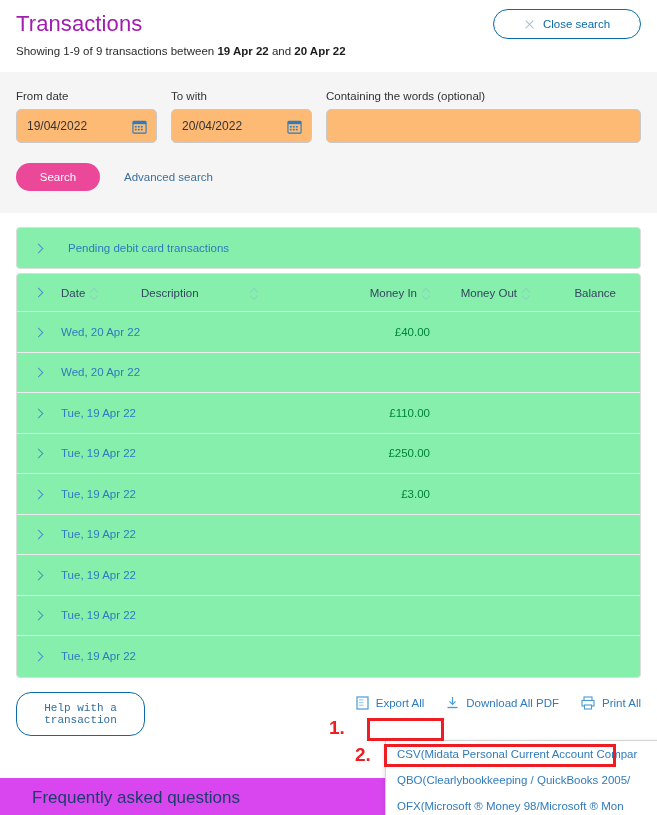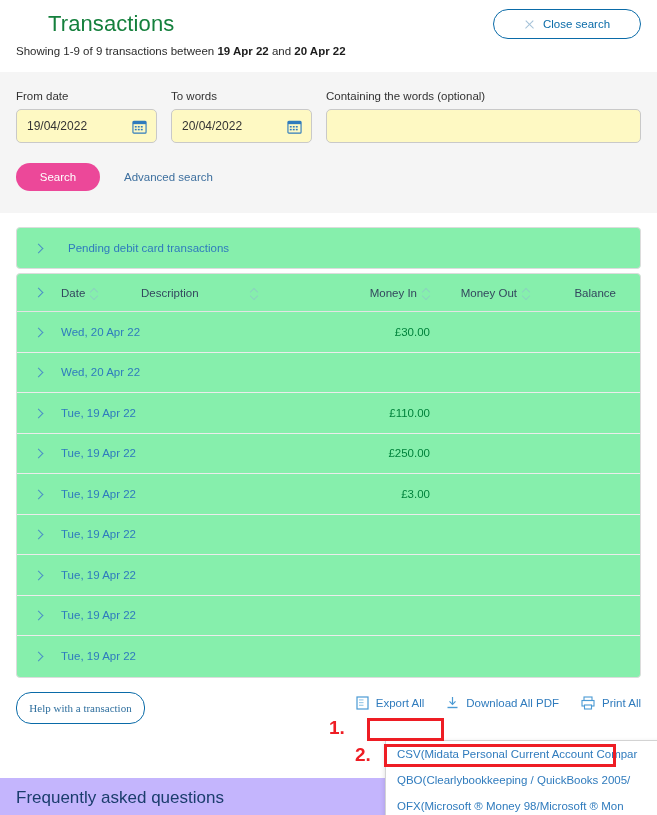--- a/index.html
+++ b/index.html
@@ -7,22 +7,22 @@
     width: 657px; height: 815px;
     font-family: "Liberation Sans", sans-serif;
     background: #ffffff;
     overflow: hidden;
   }
   .page { position: relative; width: 657px; height: 815px; background:#fff; }
 
   
   .header { padding: 10px 16px 0 16px; height: 72px; position: relative; }
   .page-title {
-    font-size: 22px; color: #15803d; font-weight: 400;
-    letter-spacing: .1px; line-height: 28px; margin-left: 32px;
+    font-size: 22px; color: #a21caf; font-weight: 400;
+    letter-spacing: .1px; line-height: 28px;
   }
   .subtitle {
     font-size: 11.5px; color: #2b2b2b; margin-top: 6px; line-height: 15px;
   }
   .subtitle b { font-weight: 700; color:#1d1d1d; }
   .close-search-btn {
     position: absolute; right: 16px; top: 9px;
     width: 148px; height: 30px; border-radius: 16px;
     border: 1px solid #0a6ba8; background: #fff;
     display: flex; align-items: center; justify-content: center; gap: 8px;
@@ -35,21 +35,21 @@
   .x-icon:before { transform: rotate(45deg); }
   .x-icon:after  { transform: rotate(-45deg); }
 
   
   .search-panel { background: #f5f5f5; padding: 18px 16px 22px 16px; }
   .fields { display: flex; gap: 14px; align-items: flex-start; }
   .field-label { font-size: 11.5px; color: #333; margin-bottom: 7px; display:block; }
   .date-field { width: 141px; }
   .words-field { flex: 1; }
   .input-box {
-    position: relative; height: 34px; background: #fef9c3;
+    position: relative; height: 34px; background: #fdba74;
     border: 1px solid #c9c9c9; border-radius: 5px;
     display: flex; align-items: center; padding: 0 10px;
   }
   .input-box input {
     border: none; outline: none; width: 100%; background: transparent;
     font-family: "Liberation Sans", sans-serif; font-size: 12px; color: #333;
   }
   .cal-icon { position: absolute; right: 9px; top: 9px; width: 15px; height: 15px; }
   .row2 { display: flex; align-items: center; gap: 24px; margin-top: 20px; }
   .search-btn {
@@ -106,23 +106,23 @@
   .c-chev { width: 26px; }
   .c-date { width: 80px; color: #2f7bbd; }
   .c-desc { width: 185px; }
   .c-in   { width: 104px; text-align: right; color: #00823b; }
   .c-out  { width: 100px; text-align: right; color: #333; }
   .c-bal  { width: 88px; text-align: right; color: #333; }
 
   
   .footer { position: relative; padding: 14px 16px 0 16px; height: 72px; }
   .help-btn {
-    width: 129px; height: 32px; border-radius: 15px;
+    width: 129px; height: 44px; border-radius: 15px;
     border: 1px solid #0a6ba8; background: #fff; color: #2f6f9e;
-    font-size: 11px; cursor: pointer; font-family:Liberation Serif, serif;
+    font-size: 11px; cursor: pointer; font-family:Liberation Mono, monospace;
   }
   .actions {
     position: absolute; right: 16px; top: 18px;
     display: flex; align-items: center; gap: 22px;
     font-size: 11.5px; color: #2f7bbd;
   }
   .action { display: flex; align-items: center; gap: 7px; cursor: pointer; }
 
   
   .dropdown {
@@ -131,21 +131,21 @@
     box-shadow: 0 2px 5px rgba(0,0,0,.14); z-index: 20;
   }
   .dd-item {
     height: 26px; display: flex; align-items: center; padding-left: 11px;
     font-size: 11.5px; color: #2f7bbd; white-space: nowrap; cursor: pointer;
   }
 
   
   .faq {
     position: absolute; left: 0; bottom: 0; width: 657px; height: 37px;
-    background: #c4b5fd; padding-left: 16px; padding-top: 10px;
+    background: #d946ef; padding-left: 32px; padding-top: 10px;
   }
   .faq-title { font-size: 17px; color: #1b3d6d; }
 
   
   .anno-num {
     position: absolute; color: #ee1d24; font-size: 19px; font-weight: 700;
     font-family: "Liberation Sans", sans-serif; z-index: 40;
   }
   .anno-box {
     position: absolute; border: 3px solid #ee1d24; z-index: 30; pointer-events:none;
@@ -183,21 +183,21 @@
                 <rect x="9.4" y="7.5" width="2" height="1.6"></rect>
               <rect x="3" y="10.5" width="2" height="1.6"></rect>
                 <rect x="6.2" y="10.5" width="2" height="1.6"></rect>
                 <rect x="9.4" y="10.5" width="2" height="1.6"></rect>
             </g>
           </svg>
         </div>
       </div>
 
       <div class="date-field">
-        <label class="field-label">To words</label>
+        <label class="field-label">To with</label>
         <div class="input-box">
           <input type="text" value="20/04/2022" style="">
           <svg class="cal-icon" viewBox="0 0 16 16">
             <rect x="1" y="2.5" width="14" height="12.5" rx="1" fill="none" stroke="#2f7bbd" stroke-width="1.2"></rect>
             <rect x="1" y="2.5" width="14" height="3" fill="#2f7bbd"></rect>
             <g fill="#2f7bbd">
               <rect x="3" y="7.5" width="2" height="1.6"></rect>
                 <rect x="6.2" y="7.5" width="2" height="1.6"></rect>
                 <rect x="9.4" y="7.5" width="2" height="1.6"></rect>
               <rect x="3" y="10.5" width="2" height="1.6"></rect>
@@ -266,21 +266,21 @@
         </span>
         <span class="th th-bal">
           <span>Balance</span>
         </span>
       </div>
       <div id="rows-container">
           <div class="t-row">
             <span class="c-chev"><span class="chev"></span></span>
             <span class="c-date">Wed, 20 Apr 22</span>
             <span class="c-desc"></span>
-            <span class="c-in">£30.00</span>
+            <span class="c-in">£40.00</span>
             <span class="c-out"></span>
             <span class="c-bal"></span>
           </div>
           <div class="t-row">
             <span class="c-chev"><span class="chev"></span></span>
             <span class="c-date">Wed, 20 Apr 22</span>
             <span class="c-desc"></span>
             <span class="c-in"></span>
             <span class="c-out"></span>
             <span class="c-bal"></span>

